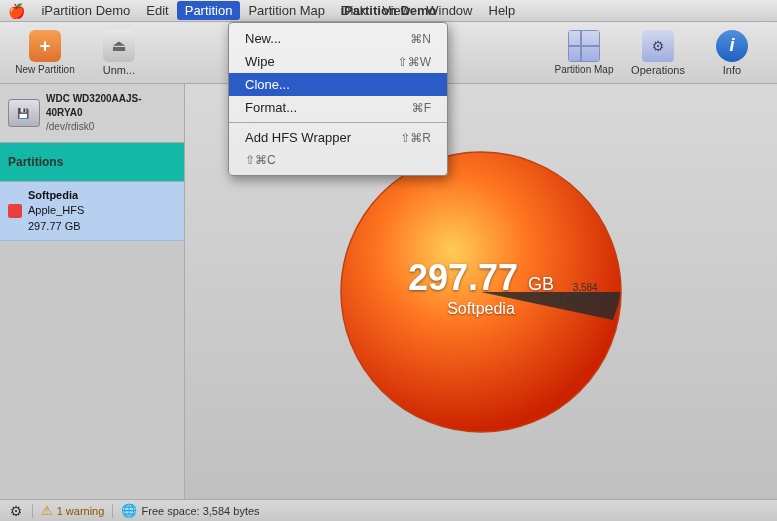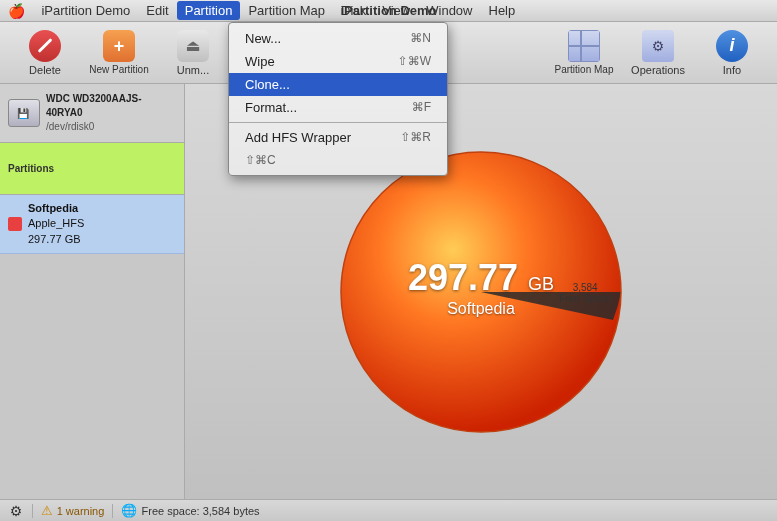--- a/index.html
+++ b/index.html
@@ -177,25 +177,25 @@
       border-radius: 3px;
       border: 1px solid #888;
       display: flex; align-items: center; justify-content: center;
       font-size: 10px; color: #555;
       flex-shrink: 0;
     }
     .disk-text { font-size: 11px; color: #222; line-height: 1.4; }
     .disk-text .disk-name { font-weight: bold; }
 
     .partitions-header {
-      padding: 20px 8px;
-      font-size: 10px;
+      padding: 12px 8px;
+      font-size: 12px;
       font-weight: bold;
       color: #333;
-      background: #bef264;
+      background: #14b8a6;
       border-bottom: 1px solid #aaa;
     }
     .partition-item {
       padding: 6px 8px;
       display: flex;
       align-items: center;
       gap: 6px;
       background: #b8d0f0;
       border-bottom: 1px solid #a0b8e0;
     }
@@ -312,20 +312,21 @@
       border-radius: 4px;
       box-shadow: 2px 4px 12px rgba(0,0,0,0.4);
       padding: 4px 0;
       z-index: 200;
     }
     .dropdown-item {
       padding: 4px 16px;
       font-size: 13px;
       color: #222;
       display: flex;
+      align-items: center;
       justify-content: space-between;
       cursor: pointer;
     }
     .dropdown-item.highlighted {
       background: #2a5bc7;
       color: white;
     }
     .dropdown-separator {
       height: 1px;
       background: #aaa;
@@ -352,26 +353,20 @@
     <span class="menu-item">View</span>
     <span class="menu-item">Window</span>
     <span class="menu-item">Help</span>
   </div>
   <div class="titlebar-title">iPartition Demo</div>
 </div>
 
 <div class="toolbar">
   <div class="toolbar-btn">
     <div class="toolbar-icon">
-      <div class="icon-delete"></div>
-    </div>
-    <span>Delete</span>
-  </div>
-  <div class="toolbar-btn">
-    <div class="toolbar-icon">
       <div class="icon-new-partition">+</div>
     </div>
     <span style="white-space:nowrap;font-size:10px;">New Partition</span>
   </div>
   <div class="toolbar-btn">
     <div class="toolbar-icon">
       <div class="icon-unmount">⏏</div>
     </div>
     <span>Unm...</span>
   </div>

